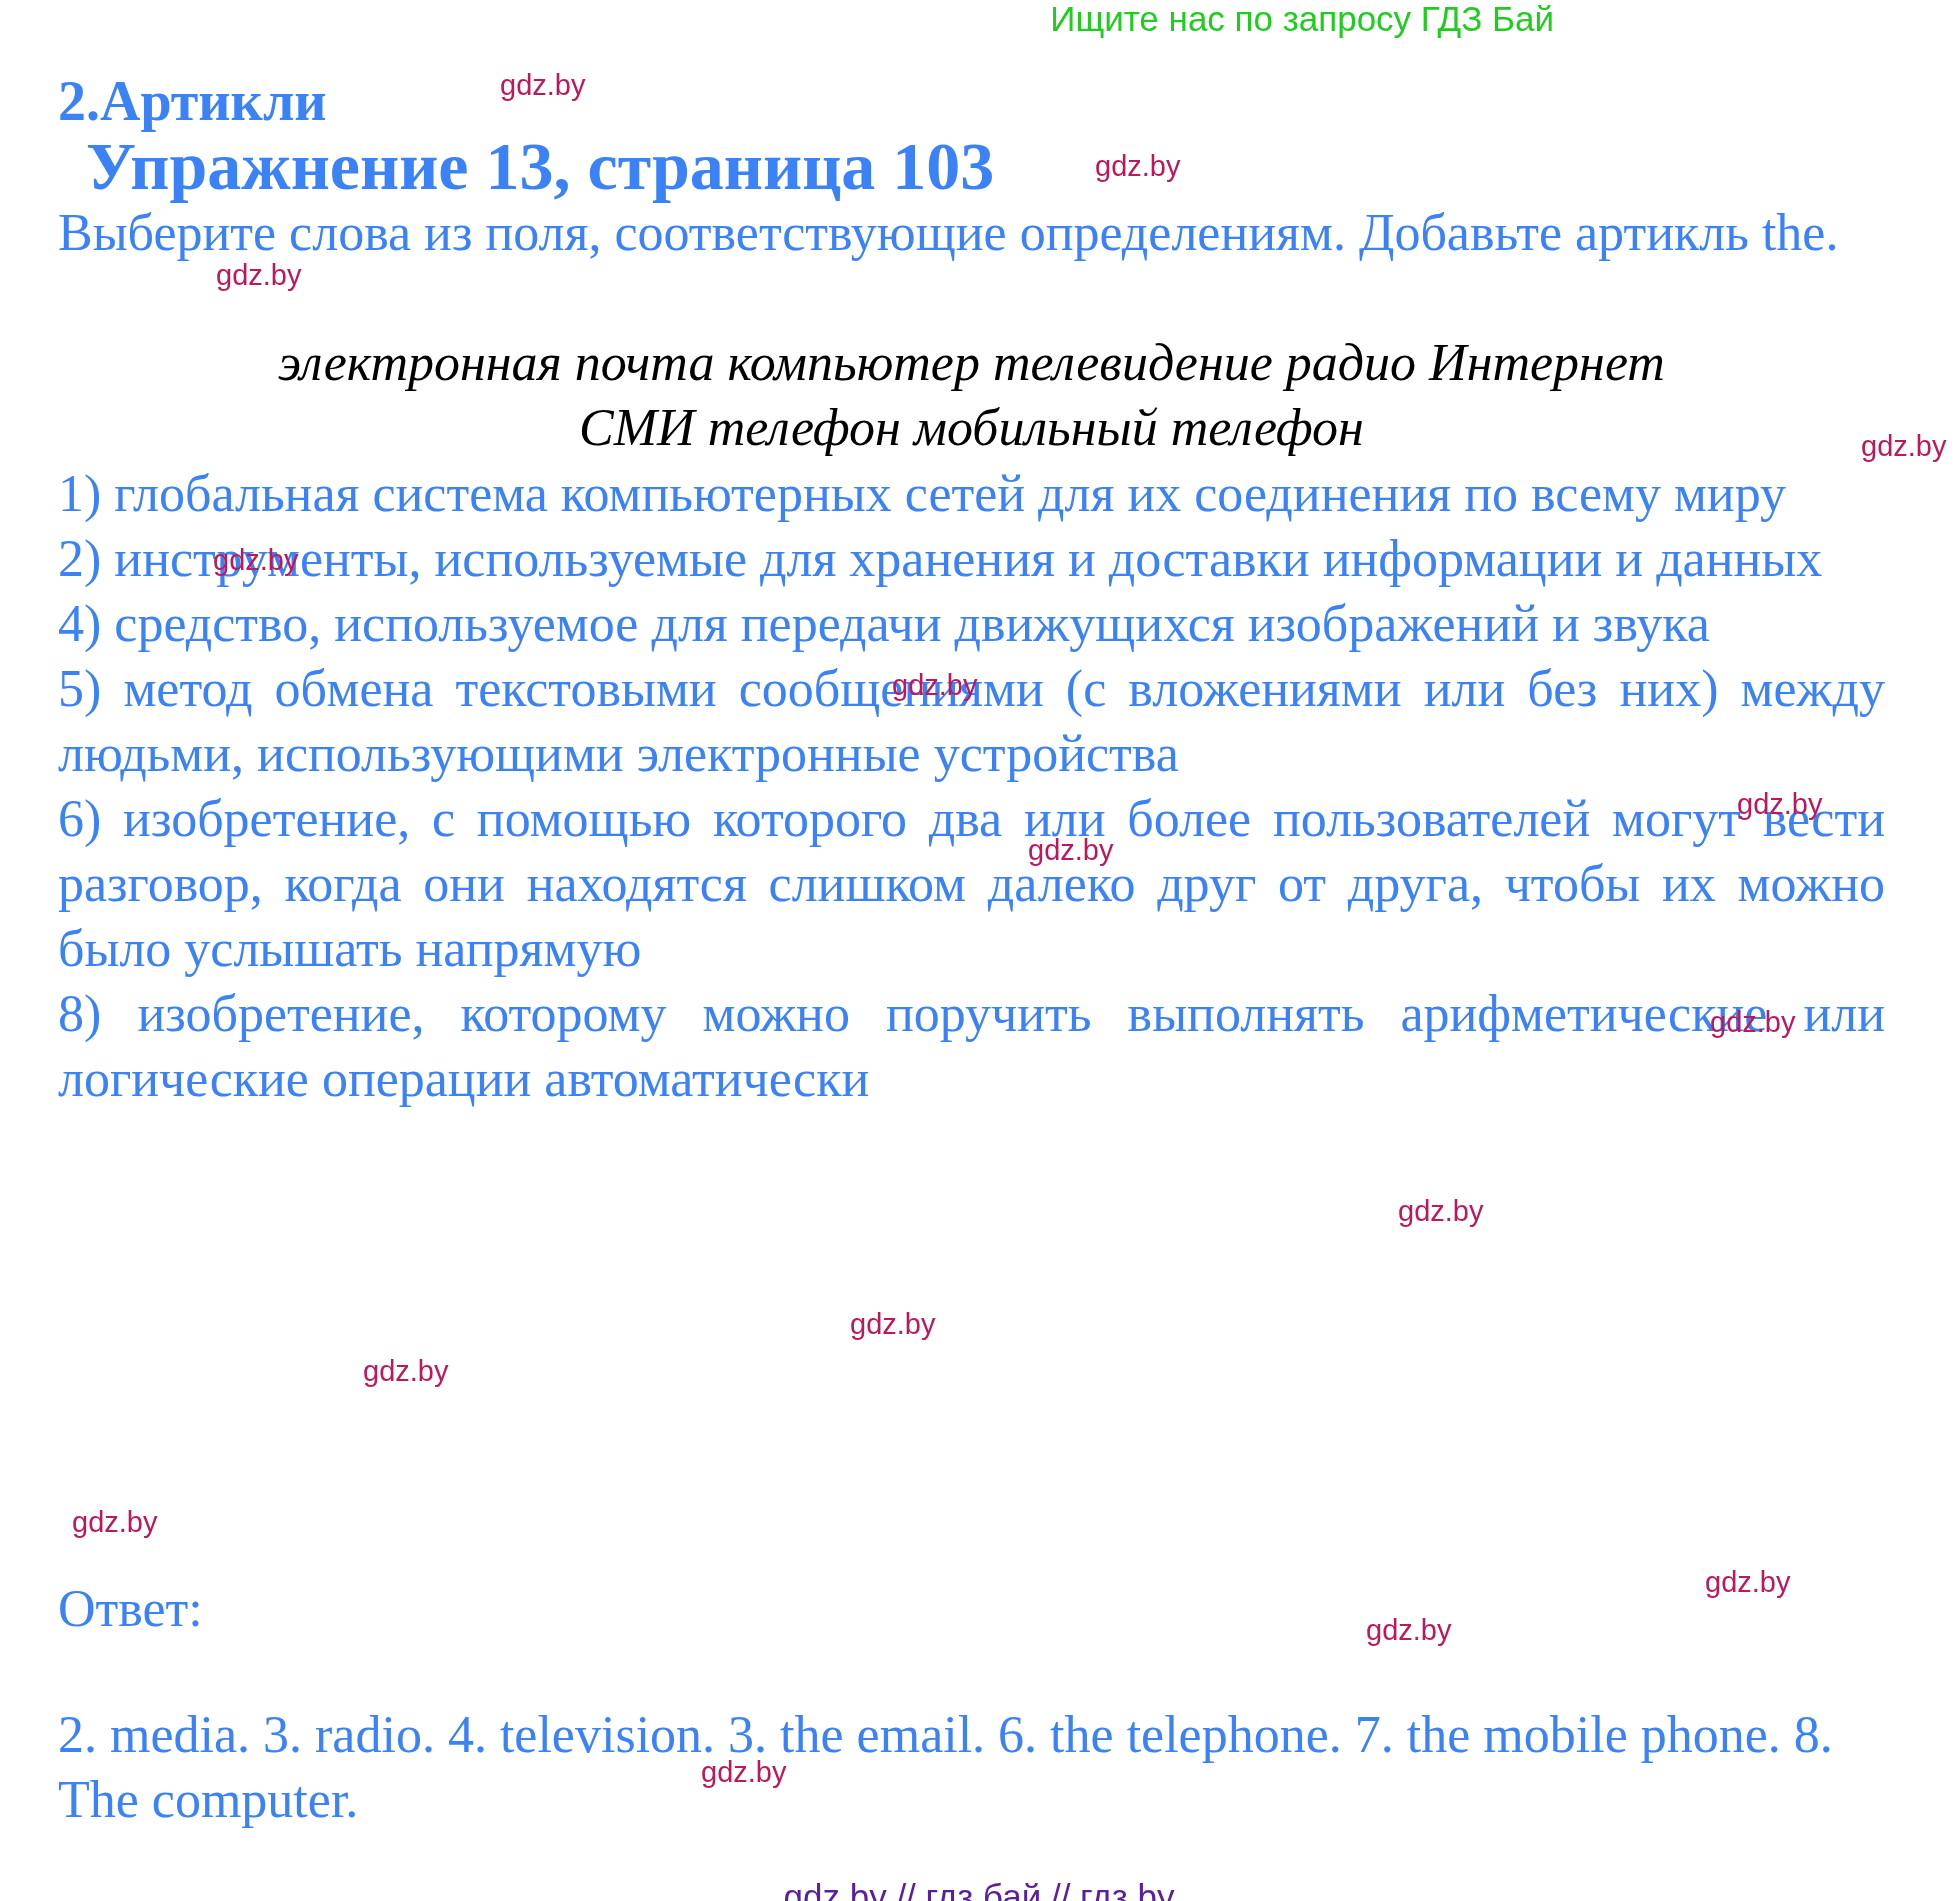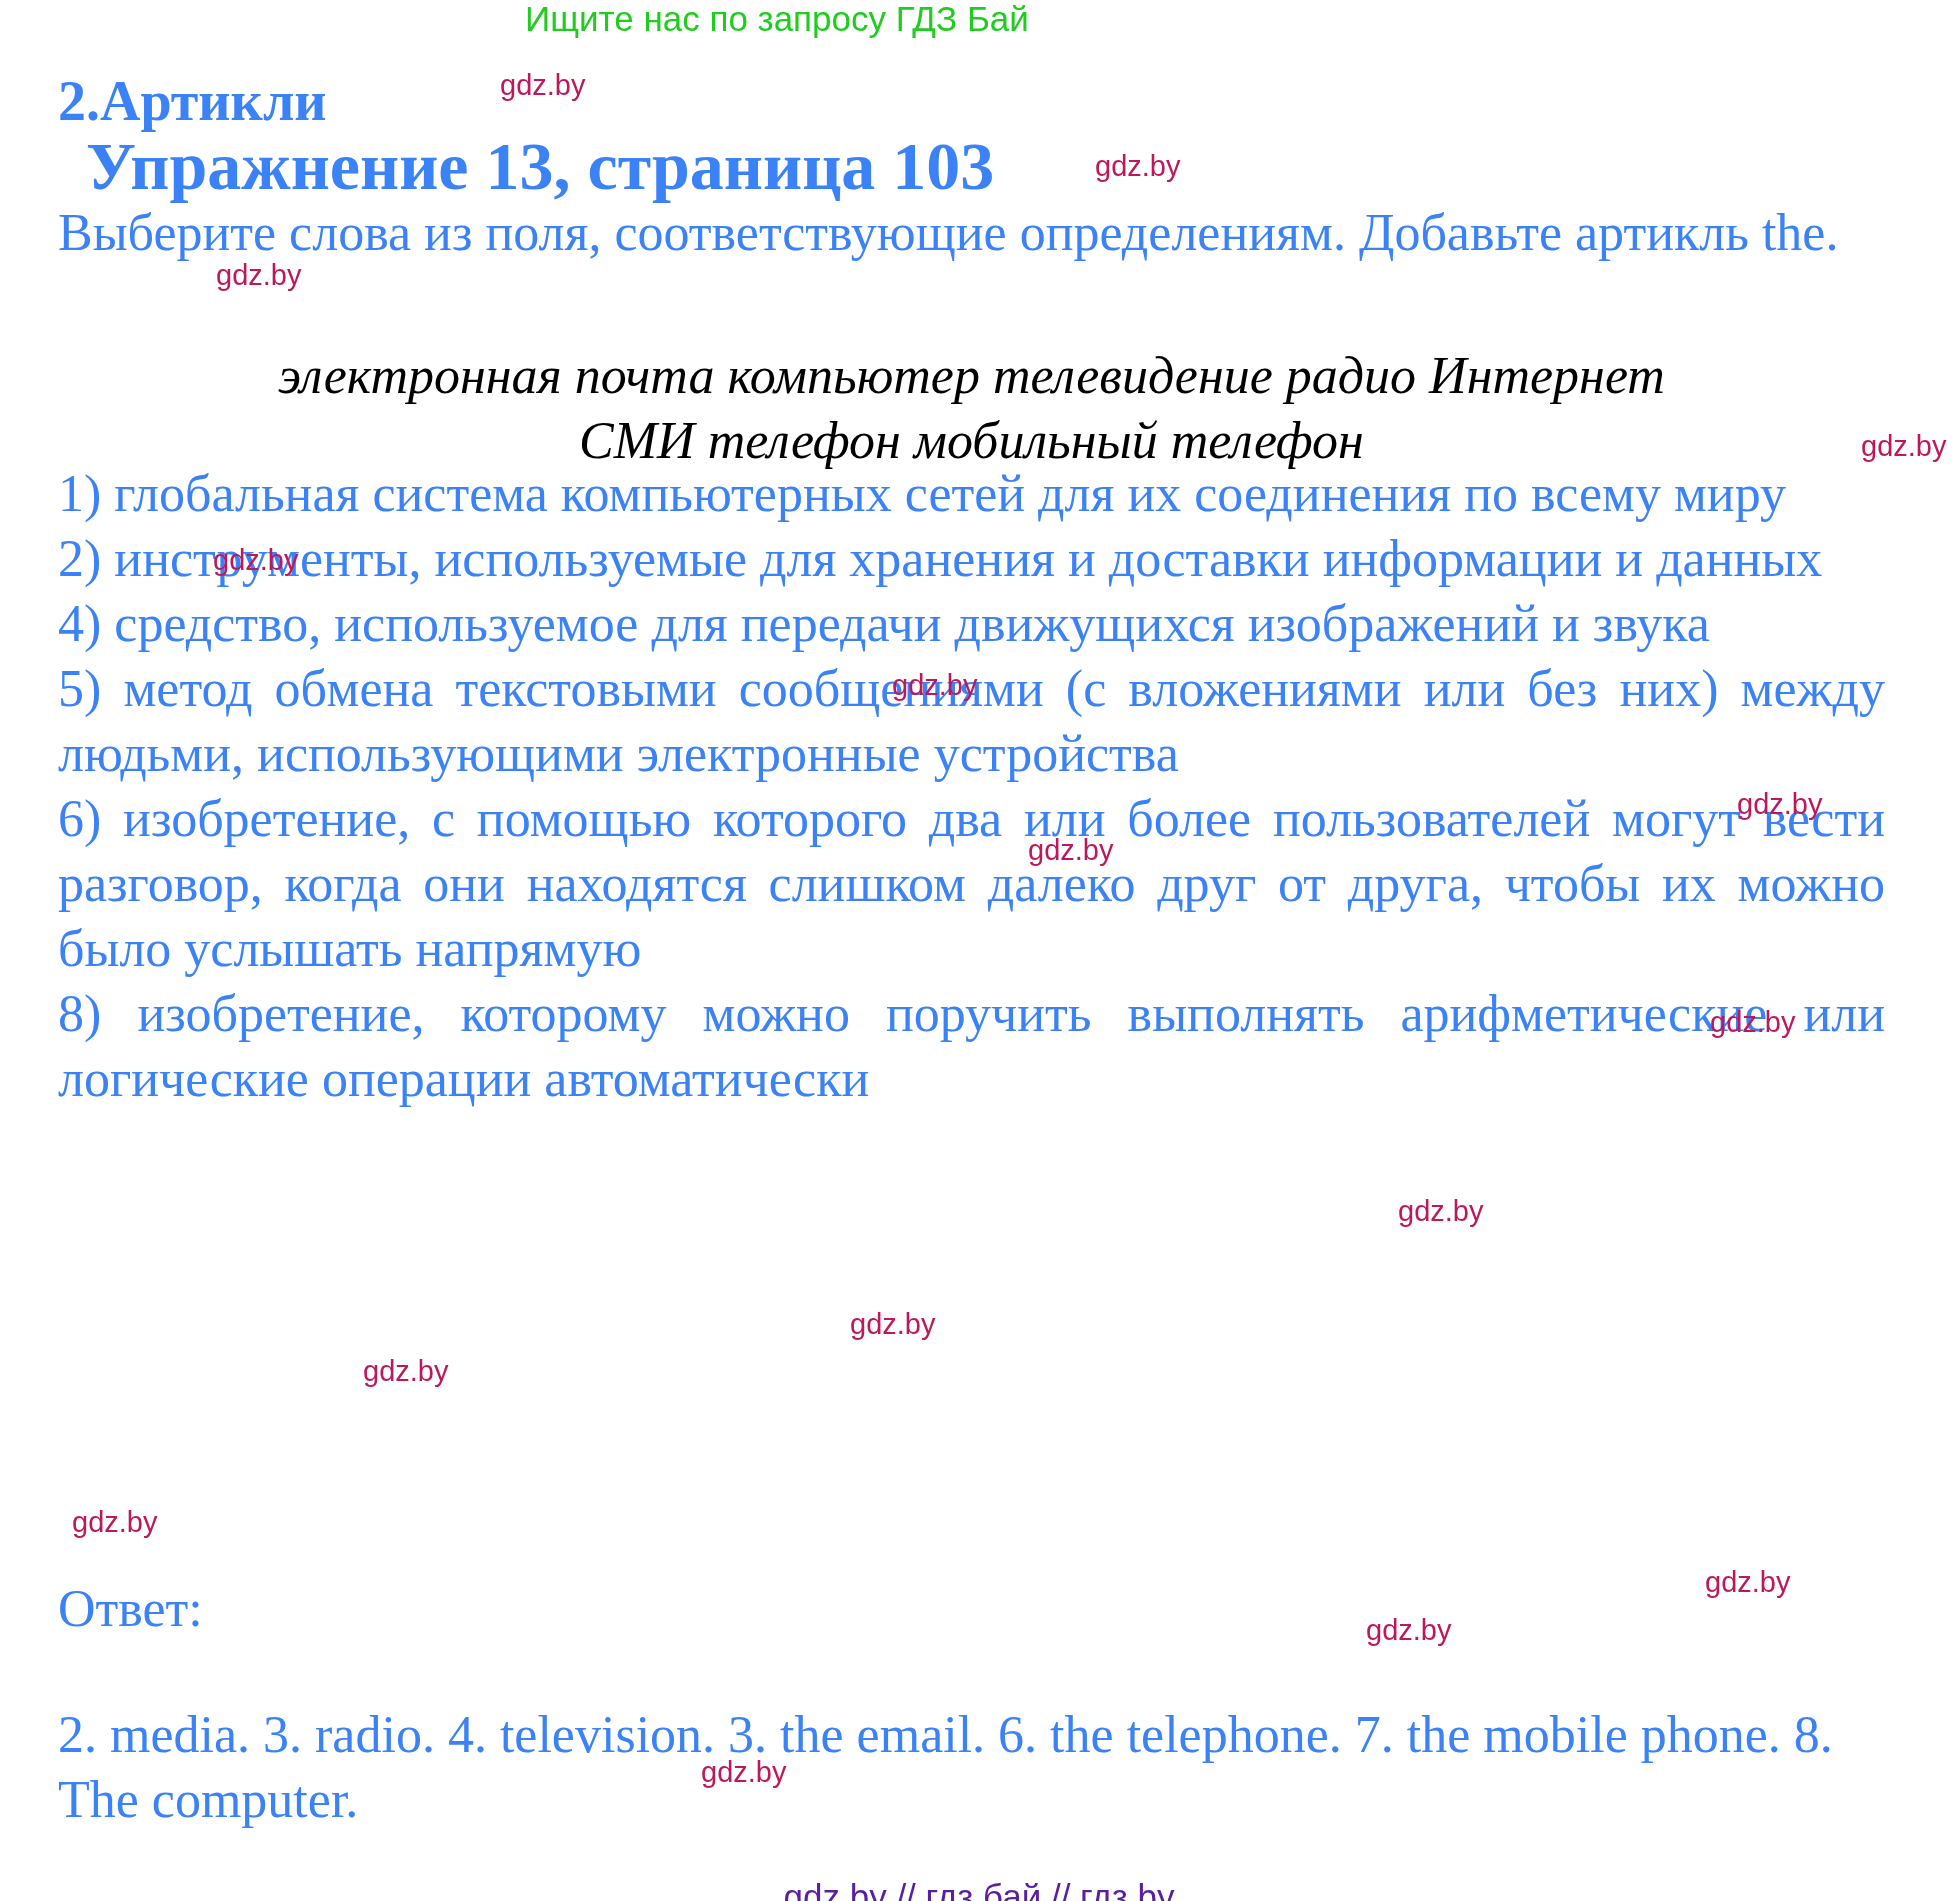--- a/index.html
+++ b/index.html
@@ -1,23 +1,23 @@
 <!DOCTYPE html>
 <html><head>
 <meta charset="utf-8">
 <style>
   html, body { margin:0; padding:0; background:#ffffff; }
   body { width:1958px; height:1901px; position:relative; overflow:hidden; }
-  .banner { position:absolute; top:0; left:0; width:1554px; text-align:center; font-family:"Liberation Sans", sans-serif; font-size:35px; color:#1fcc1f; line-height:38px; }
+  .banner { position:absolute; top:0; left:0; width:1554px; text-align:right; font-family:"Liberation Sans", sans-serif; font-size:35px; color:#1fcc1f; line-height:38px; }
   .footer { position:absolute; top:1878px; left:0; width:1958px; text-align:center; font-family:"Liberation Sans", sans-serif; font-size:35px; color:#5b1f9e; line-height:38px; }
   .doc { position:absolute; left:58px; width:1827px; font-family:"Liberation Serif", serif; color:#3b82f6; }
   .h1 { top:69px; font-size:56px; font-weight:bold; line-height:65px; }
   .h2 { top:134px; font-size:68px; font-weight:bold; line-height:65px;margin-left:28px; }
   .intro { top:200px; font-size:52px; line-height:65px; }
-  .words { position:absolute; left:58px; width:1827px; top:330px; font-family:"Liberation Serif", serif; font-style:italic; font-size:52px; line-height:65px; text-align:center;margin-top:13px; }
+  .words { position:absolute; left:58px; width:1827px; top:330px; font-family:"Liberation Serif", serif; font-style:italic; font-size:52px; line-height:65px; text-align:center; }
   .items { top:461px; font-size:52px; line-height:65px; text-align:justify; }
   .items div { text-align:justify; text-align-last:left; }
   .answer-label { top:1576px; font-size:52px; line-height:65px; }
   .answer { top:1702px; font-size:52px; line-height:65px; }
   .wm { position:absolute; font-family:"Liberation Sans", sans-serif; font-size:29px; color:#be185d; line-height:33px; }
 </style>
 </head>
 <body>
 
 <div class="banner">Ищите нас по запросу ГДЗ Бай</div>

